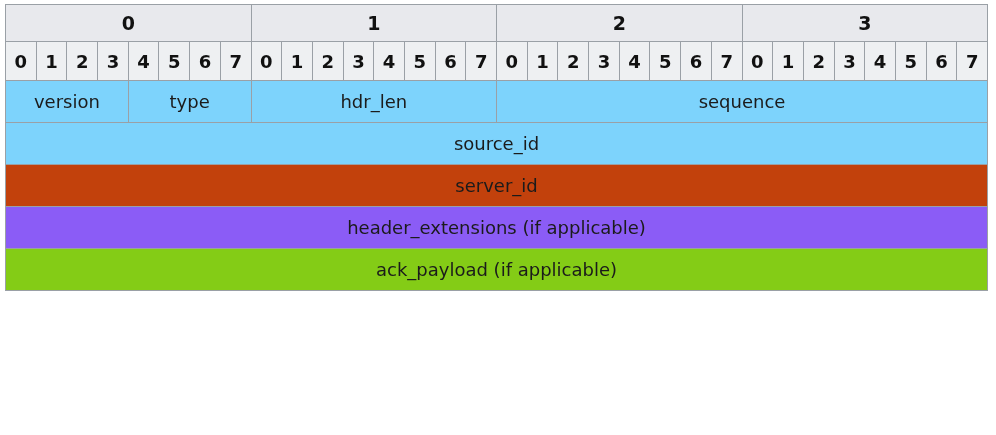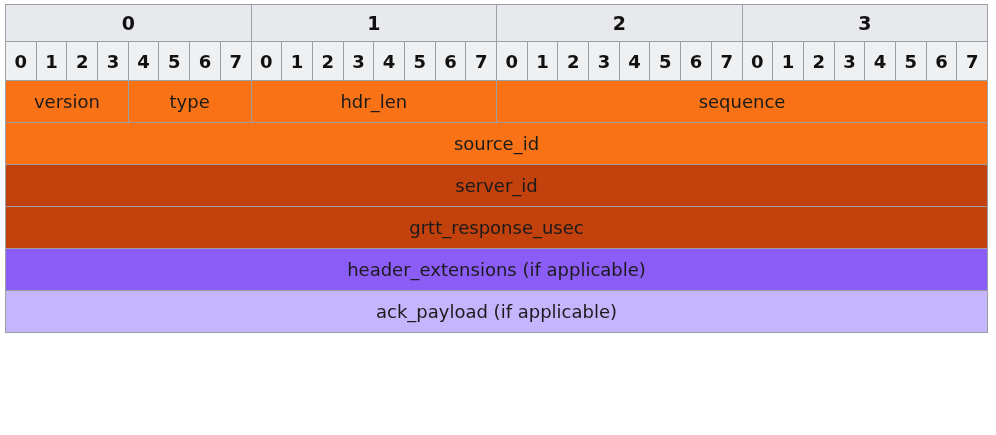--- a/index.html
+++ b/index.html
@@ -56,24 +56,24 @@
   }
 
   
   tr.field-row td {
     height: 41px;
     font-size: 18px;
     font-weight: normal;
     color: #1b1b1b;
   }
 
-  td.c-dark   { background: #f97316; }
+  td.c-dark   { background: #7dd3fc; }
   td.c-light  { background: #c2410c; }
   td.c-pink   { background: #8b5cf6; margin-top: 25px; }
-  td.c-plain  { background: #c4b5fd; }
+  td.c-plain  { background: #84cc16; }
 </style>
 </head>
 <body>
 
 <div id="packet-diagram">
   <table class="packet">
     <tbody>
       <tr class="byte-row">
           <td colspan="8">0</td>
           <td colspan="8">1</td>
@@ -120,23 +120,20 @@
           <td colspan="8" class="c-dark">hdr_len</td>
           <td colspan="16" class="c-dark">sequence</td>
         </tr>
         <tr class="field-row">
           <td colspan="32" class="c-dark">source_id</td>
         </tr>
         <tr class="field-row">
           <td colspan="32" class="c-light">server_id</td>
         </tr>
         <tr class="field-row">
-          <td colspan="32" class="c-light">grtt_response_usec</td>
-        </tr>
-        <tr class="field-row">
           <td colspan="32" class="c-pink">header_extensions (if applicable)</td>
         </tr>
         <tr class="field-row">
           <td colspan="32" class="c-plain">ack_payload (if applicable)</td>
         </tr>
       </tbody>
   </table>
 </div>
 
 </body></html>

